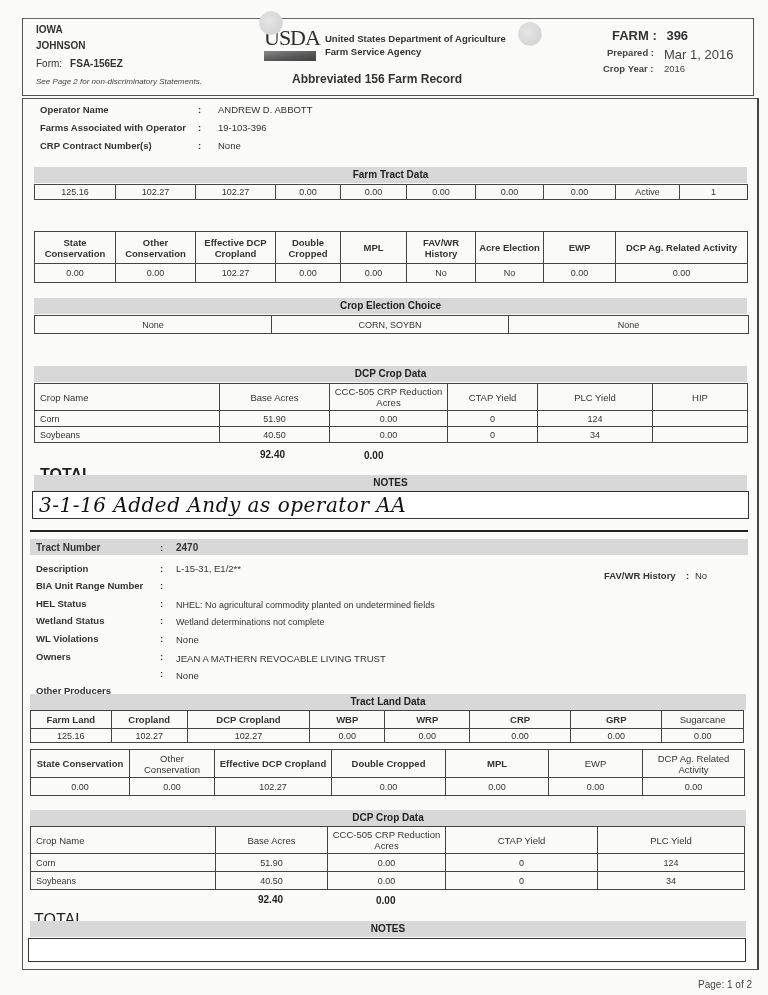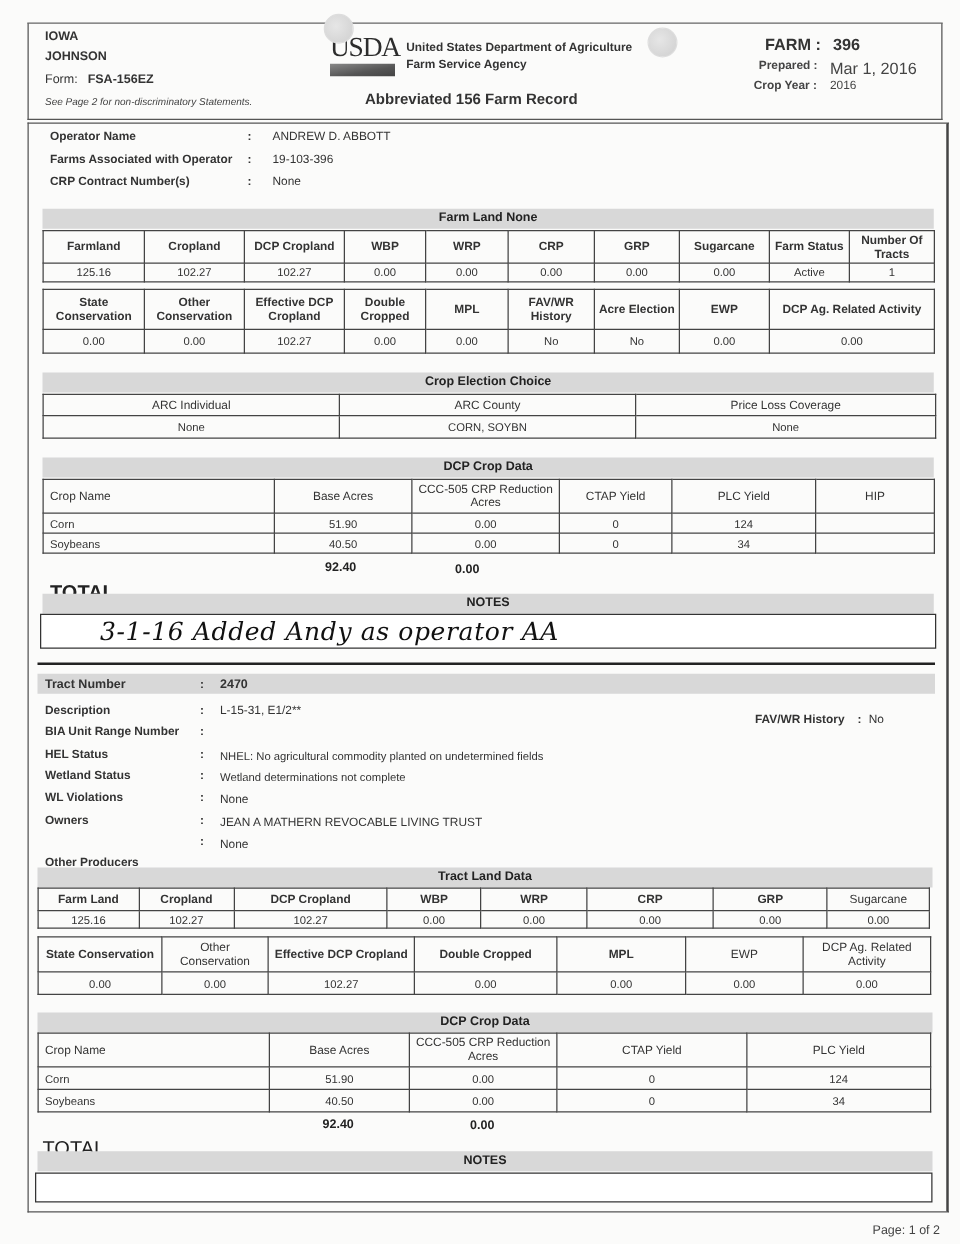--- a/index.html
+++ b/index.html
@@ -38,21 +38,21 @@
 
   table.grid { border-collapse: collapse; position: absolute; table-layout: fixed; }
   table.grid td { border: 1px solid #444; text-align: center; font-size: 9px; color: #333; padding: 0 2px; overflow: hidden; }
   table.grid td.h { font-weight: bold; font-size: 9.5px; line-height: 11px; }
   table.grid td.l { text-align: left; padding-left: 5px; }
 
   .total-lbl { font-size: 16px; font-weight: bold; color:#222;margin-top:20px; }
   .total-val { font-size: 10px; font-weight: bold; color:#222; }
 
   .notes-box { border: 1px solid #333; background: #fff; }
-  .handwriting { font-family: "DejaVu Serif", serif; font-style: italic; font-size: 20px; color: #111; letter-spacing: 0.5px; margin-left: 41px; }
+  .handwriting { font-family: "DejaVu Serif", serif; font-style: italic; font-size: 20px; color: #111; letter-spacing: 0.5px; }
   .thick-rule { height: 2px; background: #222; }
 
   .tract-band { background: #d8d8d8; height: 16px; }
   .page-num { right: 16px; top: 979px; font-size: 10px; color:#444; }
 </style>
 </head>
 <body>
 
 <div class="abs header-box"></div>
 <div class="abs hdr-state">IOWA</div>
@@ -91,47 +91,35 @@
 
   <div class="abs kv-label" style="left:40px; top:122px;">Farms Associated with Operator</div>
   <div class="abs kv-colon" style="left:198px; top:122px;">:</div>
   <div class="abs kv-value" style="left:218px; top:122px;">19-103-396</div>
 
   <div class="abs kv-label" style="left:40px; top:140px;">CRP Contract Number(s)</div>
   <div class="abs kv-colon" style="left:198px; top:140px;">:</div>
   <div class="abs kv-value" style="left:218px; top:140px;">None</div>
 </div>
 
-<div class="abs band" style="left:34px; top:167px; width:713px;">Farm Land None</div>
+<div class="abs band" style="left:34px; top:167px; width:713px;">Farm Tract Data</div>
 <table class="grid" style="left:34px; top:184px; width:713px;">
   <colgroup>
       <col style="width:81px">
       <col style="width:80px">
       <col style="width:80px">
       <col style="width:65px">
       <col style="width:66px">
       <col style="width:69px">
       <col style="width:68px">
       <col style="width:72px">
       <col style="width:64px">
       <col style="width:68px">
     </colgroup>
   <tbody>
-      <tr style="height:26px">
-    <td class="h">Farmland</td>
-    <td class="h">Cropland</td>
-    <td class="h">DCP Cropland</td>
-    <td class="h">WBP</td>
-    <td class="h">WRP</td>
-    <td class="h">CRP</td>
-    <td class="h">GRP</td>
-    <td class="h">Sugarcane</td>
-    <td class="h">Farm Status</td>
-    <td class="h">Number Of Tracts</td>
-  </tr>
   <tr style="height:15px">
     <td>125.16</td>
     <td>102.27</td>
     <td>102.27</td>
     <td>0.00</td>
     <td>0.00</td>
     <td>0.00</td>
     <td>0.00</td>
     <td>0.00</td>
     <td>Active</td>
@@ -178,25 +166,20 @@
   </table>
 
 <div class="abs band" style="left:34px; top:298px; width:713px;">Crop Election Choice</div>
 <table class="grid" style="left:34px; top:315px; width:714px;">
   <colgroup>
       <col style="width:237px">
       <col style="width:237px">
       <col style="width:240px">
     </colgroup>
   <tbody>
-      <tr style="height:17px">
-    <td style="font-size:9.5px">ARC Individual</td>
-    <td style="font-size:9.5px">ARC County</td>
-    <td style="font-size:9.5px">Price Loss Coverage</td>
-  </tr>
   <tr style="height:18px">
     <td>None</td>
     <td>CORN, SOYBN</td>
     <td>None</td>
   </tr>
 </tbody>
   </table>
 
 <div class="abs band" style="left:34px; top:366px; width:713px;">DCP Crop Data</div>
 <table class="grid" style="left:34px; top:383px; width:713px;">

